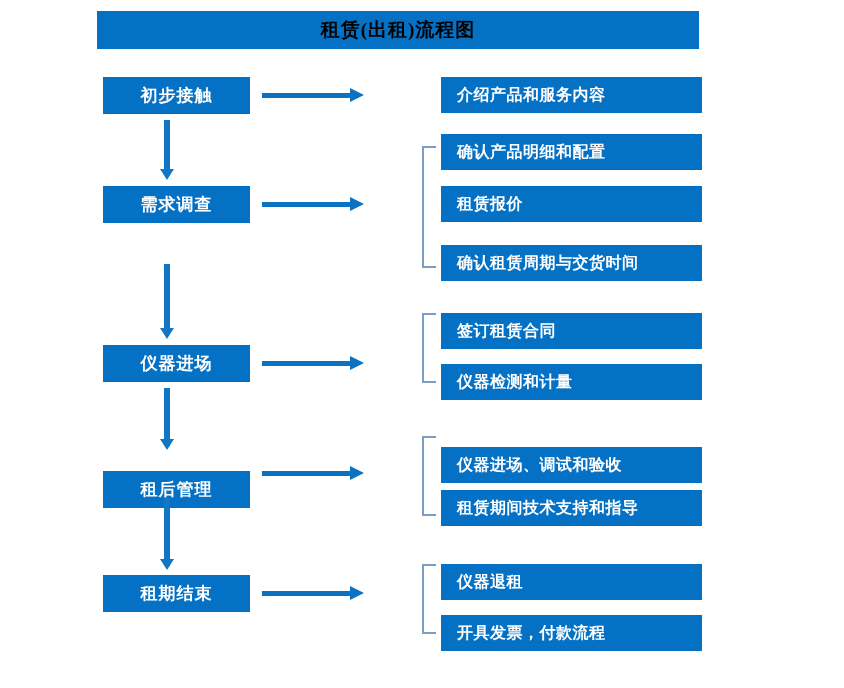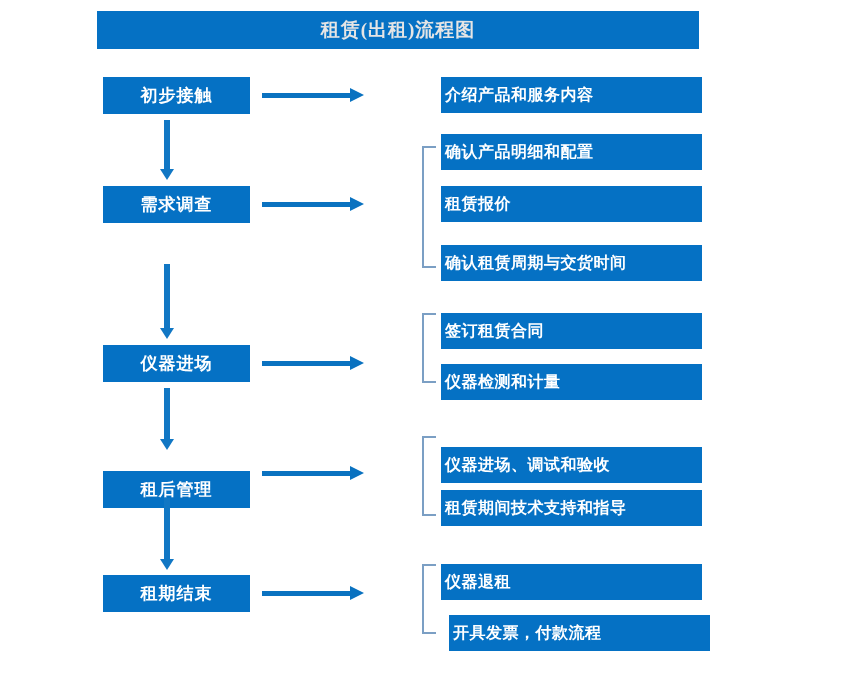--- a/index.html
+++ b/index.html
@@ -22,21 +22,21 @@
   }
 
   
   .title-bar {
     position: absolute;
     left: 97px;
     top: 11px;
     width: 602px;
     height: 38px;
     background: #0571c4;
-    color: #e5e5e5;
+    color: #000000;
     font-size: 19px;
     font-weight: bold;
     display: flex;
     align-items: center;
     justify-content: center;
     letter-spacing: 1px;
     box-sizing: border-box;
   }
 
   
@@ -61,21 +61,21 @@
     position: absolute;
     left: 441px;
     width: 261px;
     height: 36px;
     background: #0571c4;
     color: #ffffff;
     font-size: 16px;
     font-weight: bold;
     display: flex;
     align-items: center;
-    padding-left: 4px;
+    padding-left: 16px;
     letter-spacing: 0.5px;
     box-sizing: border-box;
   }
 
   
   .h-arrow {
     position: absolute;
     left: 262px;
     width: 102px;
     height: 14px;
@@ -215,15 +215,15 @@
   <div class="detail-box" style="top:313px;">签订租赁合同</div>
 
   <div class="detail-box" style="top:364px;">仪器检测和计量</div>
 
   <div class="detail-box" style="top:423px;margin-top:24px;">仪器进场、调试和验收</div>
 
   <div class="detail-box" style="top:490px;">租赁期间技术支持和指导</div>
 
   <div class="detail-box" style="top:564px;">仪器退租</div>
 
-  <div class="detail-box" style="top:615px;margin-left:8px;">开具发票，付款流程</div>
+  <div class="detail-box" style="top:615px;">开具发票，付款流程</div>
 
 </div>
 
 </body></html>

